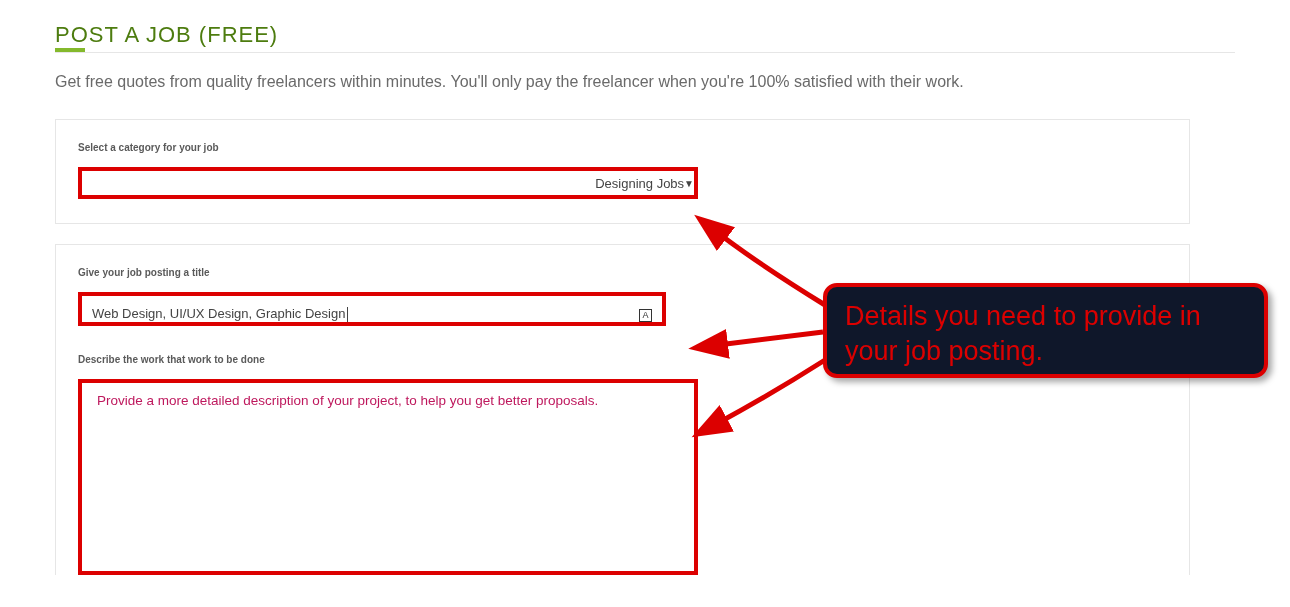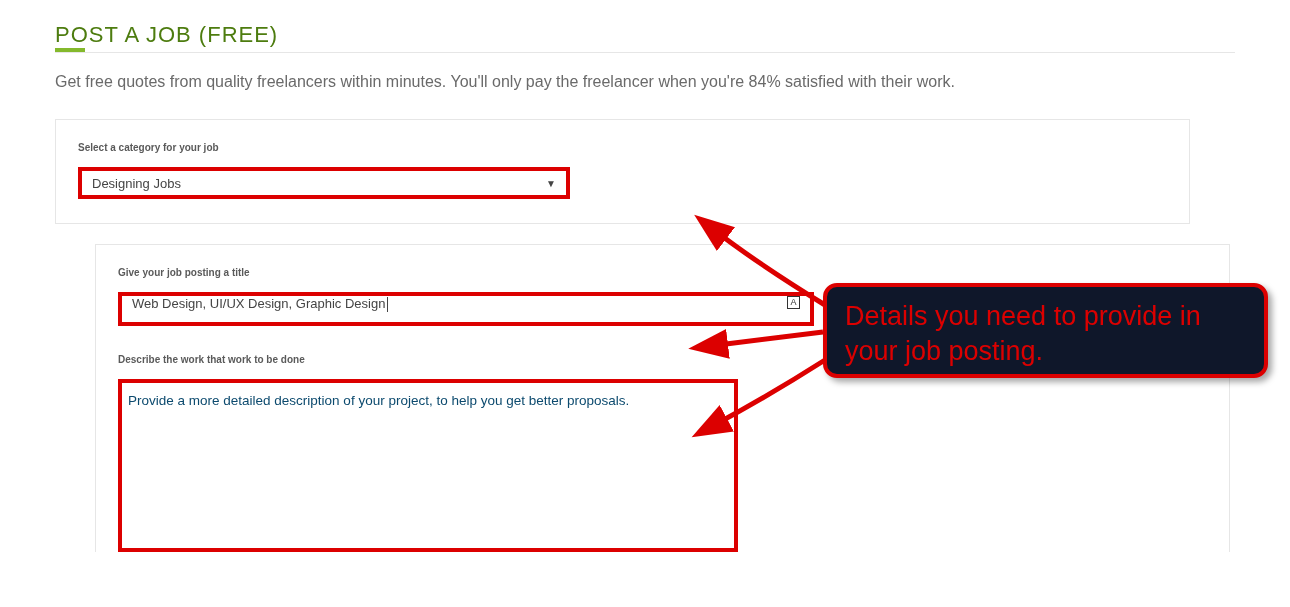--- a/index.html
+++ b/index.html
@@ -44,55 +44,54 @@
       width: 1135px;
       border: 1px solid #e6e6e6;
       background: #ffffff;
       margin-bottom: 20px;
       padding: 22px 22px 24px 22px;
       position: relative;
     }
     .panel.open-bottom {
       border-bottom: none;
       padding-bottom: 0;
-      margin-left: 40px;
     }
     .field-label {
       font-size: 10px;
       font-weight: bold;
       color: #5a5a5a;
       margin-bottom: 14px;
     }
     .field-group + .field-group {
       margin-top: 28px;
     }
     .hl-box {
       border: 4px solid #dc0000;
     }
     .select {
-      width: 492px;
+      width: 620px;
       height: 32px;
       display: flex;
       align-items: center;
-      justify-content: space-between;
-      padding: 0 10px;
+      justify-content: flex-end;
+      padding: 0 0;
       background: #ffffff;
       font-size: 13px;
       color: #444444;
       cursor: pointer;
     }
     .select .caret {
       font-size: 10px;
       color: #444;
     }
     .text-input {
-      width: 696px;
+      width: 588px;
       height: 34px;
       display: flex;
-      align-items: flex-start;
+      align-items: flex-end;
       justify-content: space-between;
       padding: 0 10px;
       background: #ffffff;
       font-size: 13px;
       color: #444444;
     }
     .text-input .cursor {
       display: inline-block;
       width: 1px;
       height: 15px;
@@ -106,25 +105,25 @@
       border: 1px solid #333;
       display: flex;
       align-items: center;
       justify-content: center;
       font-size: 9px;
       line-height: 1;
       color: #333;
     }
     .textarea {
       width: 620px;
-      height: 173px;
-      padding: 10px 6px;
+      height: 196px;
+      padding: 10px 15px;
       background: #ffffff;
       font-size: 13.5px;
-      color: #0c4a6e;
+      color: #be185d;
     }
     
     .callout {
       position: absolute;
       left: 823px;
       top: 283px;
       width: 445px;
       height: 95px;
       background: #0f172a;
       border: 4px solid #dc0000;
@@ -146,21 +145,21 @@
     }
   </style>
 </head>
 <body>
 
 <div class="container">
   <h1 class="page-title">POST A JOB (FREE)</h1>
   <div class="underline-row">
     <div class="underline-accent"></div>
   </div>
-  <p class="subtext">Get free quotes from quality freelancers within minutes. You'll only pay the freelancer when you're 84% satisfied with their work.</p>
+  <p class="subtext">Get free quotes from quality freelancers within minutes. You'll only pay the freelancer when you're 100% satisfied with their work.</p>
 
   <div class="panel">
     <div class="field-label">Select a category for your job</div>
     <div class="select hl-box">
       <span>Designing Jobs</span>
       <span class="caret">▼</span>
     </div>
   </div>
 
   <div class="panel open-bottom">

